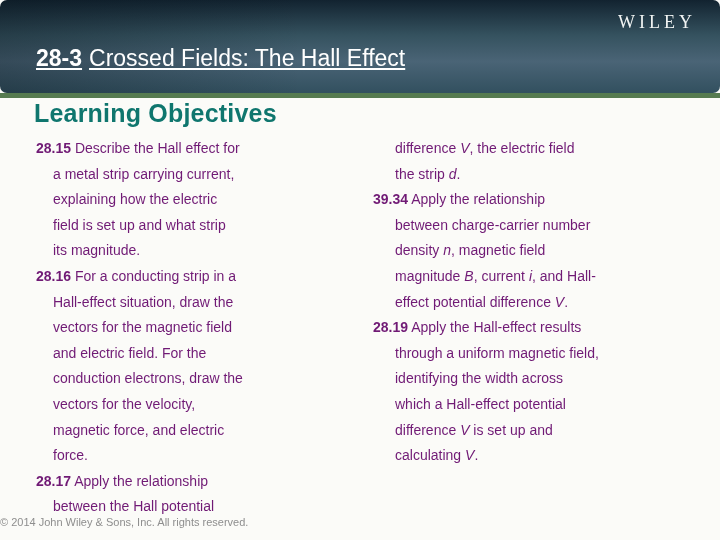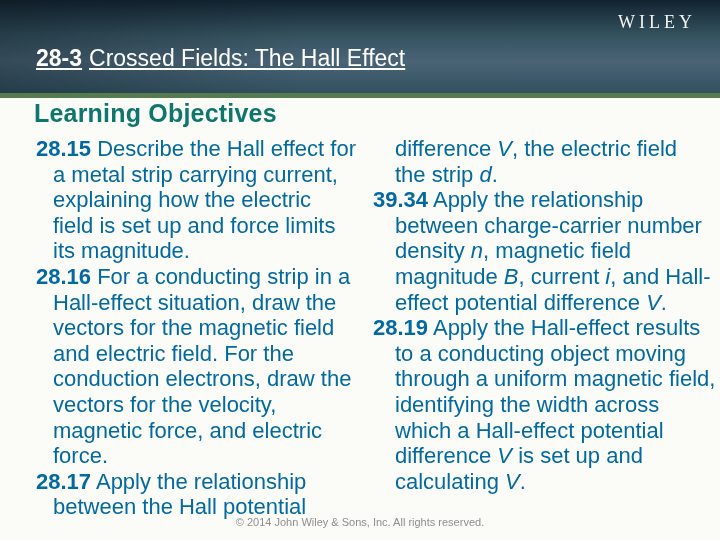--- a/index.html
+++ b/index.html
@@ -6,20 +6,21 @@
   .slide {
     position:relative; width:720px; height:540px; overflow:hidden;
     background:#fbfbf8;
     font-family:"Liberation Sans","DejaVu Sans",sans-serif;
   }
   .header {
     position:absolute; top:0; left:0; width:720px; height:93px;
     background:
       linear-gradient(to right, rgba(5,15,22,0.30), rgba(5,15,22,0) 42%),
       linear-gradient(to bottom, #122330 0%, #35525f 38%, #4a6476 66%, #32505f 100%);
+    border-radius: 7px;
   }
   .logo {
     position:absolute; top:12px; right:24px;
     font-family:"Liberation Serif","DejaVu Serif",serif;
     font-size:18px; letter-spacing:4px; color:#f2f5f4;
   }
   .title {
     position:absolute; left:36px; top:45px; margin:0;
     font-size:23px; font-weight:normal; color:#ffffff;text-decoration:underline;
   }
@@ -27,32 +28,32 @@
   .accent-bar {
     position:absolute; top:93px; left:0; width:720px; height:5px;
     background:#567b50;
   }
   .heading {
     position:absolute; top:99px; left:34px; margin:0;
     font-size:25px; font-weight:bold; color:#0f766e; letter-spacing:0.2px;
   }
   .col {
     position:absolute; top:136px;
-    font-size:22px; line-height:25.6px; color:#0369a1;
+    font-size:14px; line-height:25.6px; color:#701a75;
     white-space:nowrap;
   }
   .col-left  { left:36px;  }
   .col-right { left:373px; }
   .col-left  .indent { padding-left:17px; }
   .col-right .indent { padding-left:22px; }
   .b { font-weight:bold; }
   .i { font-style:italic; }
   .footer {
     position:absolute; top:516px; left:0; width:720px;
-    text-align:center; font-size:11px; color:#8e8e8e;
+    text-align:left; font-size:11px; color:#8e8e8e;
   }
 </style>
 </head>
 <body>
 
 <div class="slide">
 
   <header class="header">
     <div class="logo">WILEY</div>
     <h1 class="title">
@@ -61,21 +62,21 @@
   </header>
 
   <div class="accent-bar"></div>
 
   <main>
     <h2 class="heading">Learning Objectives</h2>
     <div class="col col-left">
         <div class="line"><span class="b">28.15</span><span> Describe the Hall effect for</span></div>
         <div class="line indent"><span>a metal strip carrying current,</span></div>
         <div class="line indent"><span>explaining how the electric</span></div>
-        <div class="line indent"><span>field is set up and force limits</span></div>
+        <div class="line indent"><span>field is set up and what strip</span></div>
         <div class="line indent"><span>its magnitude.</span></div>
         <div class="line"><span class="b">28.16</span><span> For a conducting strip in a</span></div>
         <div class="line indent"><span>Hall-effect situation, draw the</span></div>
         <div class="line indent"><span>vectors for the magnetic field</span></div>
         <div class="line indent"><span>and electric field. For the</span></div>
         <div class="line indent"><span>conduction electrons, draw the</span></div>
         <div class="line indent"><span>vectors for the velocity,</span></div>
         <div class="line indent"><span>magnetic force, and electric</span></div>
         <div class="line indent"><span>force.</span></div>
         <div class="line"><span class="b">28.17</span><span> Apply the relationship</span></div>
@@ -83,21 +84,20 @@
       </div>
     <div class="col col-right">
         <div class="line indent"><span>difference </span><span class="i">V</span><span>, the electric field</span></div>
         <div class="line indent"><span>the strip </span><span class="i">d</span><span>.</span></div>
         <div class="line"><span class="b">39.34</span><span> Apply the relationship</span></div>
         <div class="line indent"><span>between charge-carrier number</span></div>
         <div class="line indent"><span>density </span><span class="i">n</span><span>, magnetic field</span></div>
         <div class="line indent"><span>magnitude </span><span class="i">B</span><span>, current </span><span class="i">i</span><span>, and Hall-</span></div>
         <div class="line indent"><span>effect potential difference </span><span class="i">V</span><span>.</span></div>
         <div class="line"><span class="b">28.19</span><span> Apply the Hall-effect results</span></div>
-        <div class="line indent"><span>to a conducting object moving</span></div>
         <div class="line indent"><span>through a uniform magnetic field,</span></div>
         <div class="line indent"><span>identifying the width across</span></div>
         <div class="line indent"><span>which a Hall-effect potential</span></div>
         <div class="line indent"><span>difference </span><span class="i">V</span><span> is set up and</span></div>
         <div class="line indent"><span>calculating </span><span class="i">V</span><span>.</span></div>
       </div>
   </main>
 
   <footer class="footer">© 2014 John Wiley &amp; Sons, Inc. All rights reserved.</footer>
 

